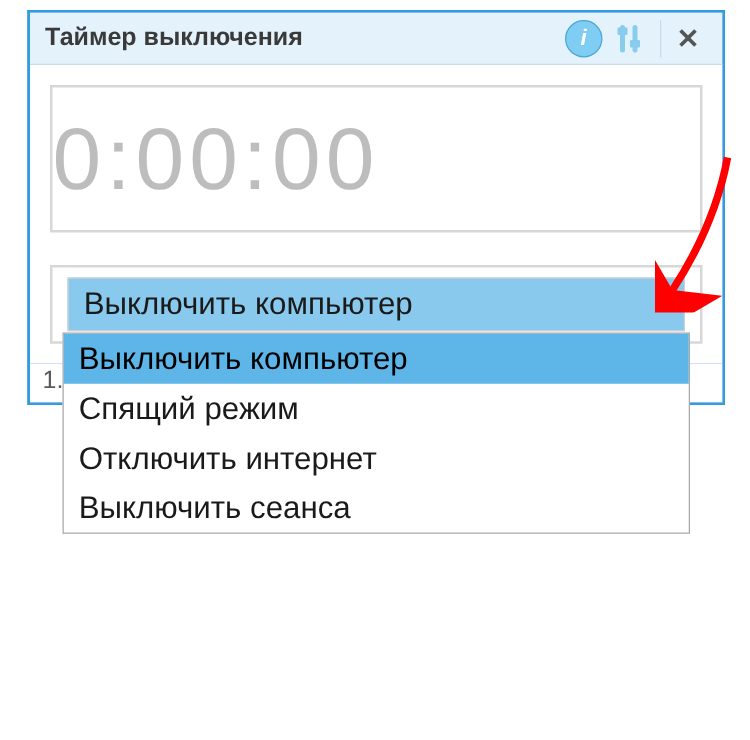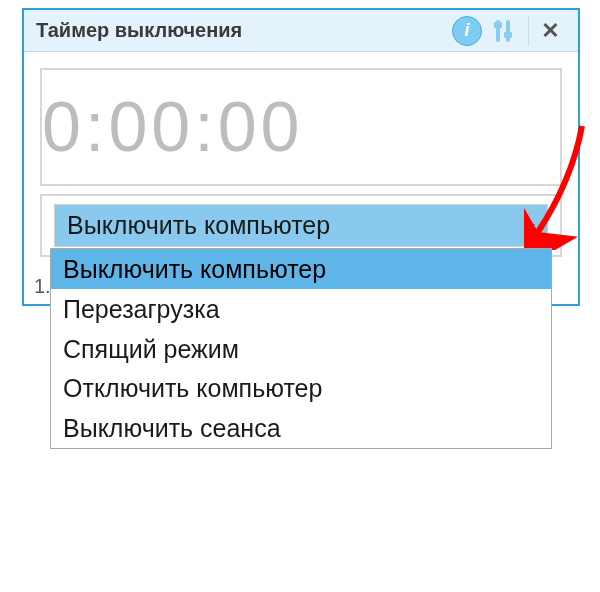--- a/index.html
+++ b/index.html
@@ -89,21 +89,21 @@
     justify-content: flex-start;
     background: #ffffff;
   }
   .timer-text {
     font-size: 70px;
     font-weight: 400;
     color: #bdbdbd;
     letter-spacing: 4px;
   }
   .select-section {
-    margin-top: 8px;
+    margin-top: 26px;
     position: relative;
   }
   .select-box {
     border: 2px solid #d7d7d7;
     padding: 8px 12px;
     background: #ffffff;
   }
   .select-current {
     border: 1px solid #cfcfcf;
     background: #88c9ed;
@@ -185,23 +185,22 @@
     <div class="select-section">
       <div class="select-box">
         <div class="select-current">
           <span>Выключить компьютер</span>
           <span class="chev">▾</span>
         </div>
       </div>
 
       <div class="dropdown-list">
         <div class="dropdown-item highlighted">Выключить компьютер</div>
-        <div class="dropdown-item">Перезагрузка</div>
         <div class="dropdown-item">Спящий режим</div>
-        <div class="dropdown-item">Отключить компьютер</div>
+        <div class="dropdown-item">Отключить интернет</div>
         <div class="dropdown-item">Выключить сеанса</div>
       </div>
     </div>
 
   </div>
 
   <div class="status-bar">
     <span>1.19.24   00.02.2010</span>
   </div>
 </div>

